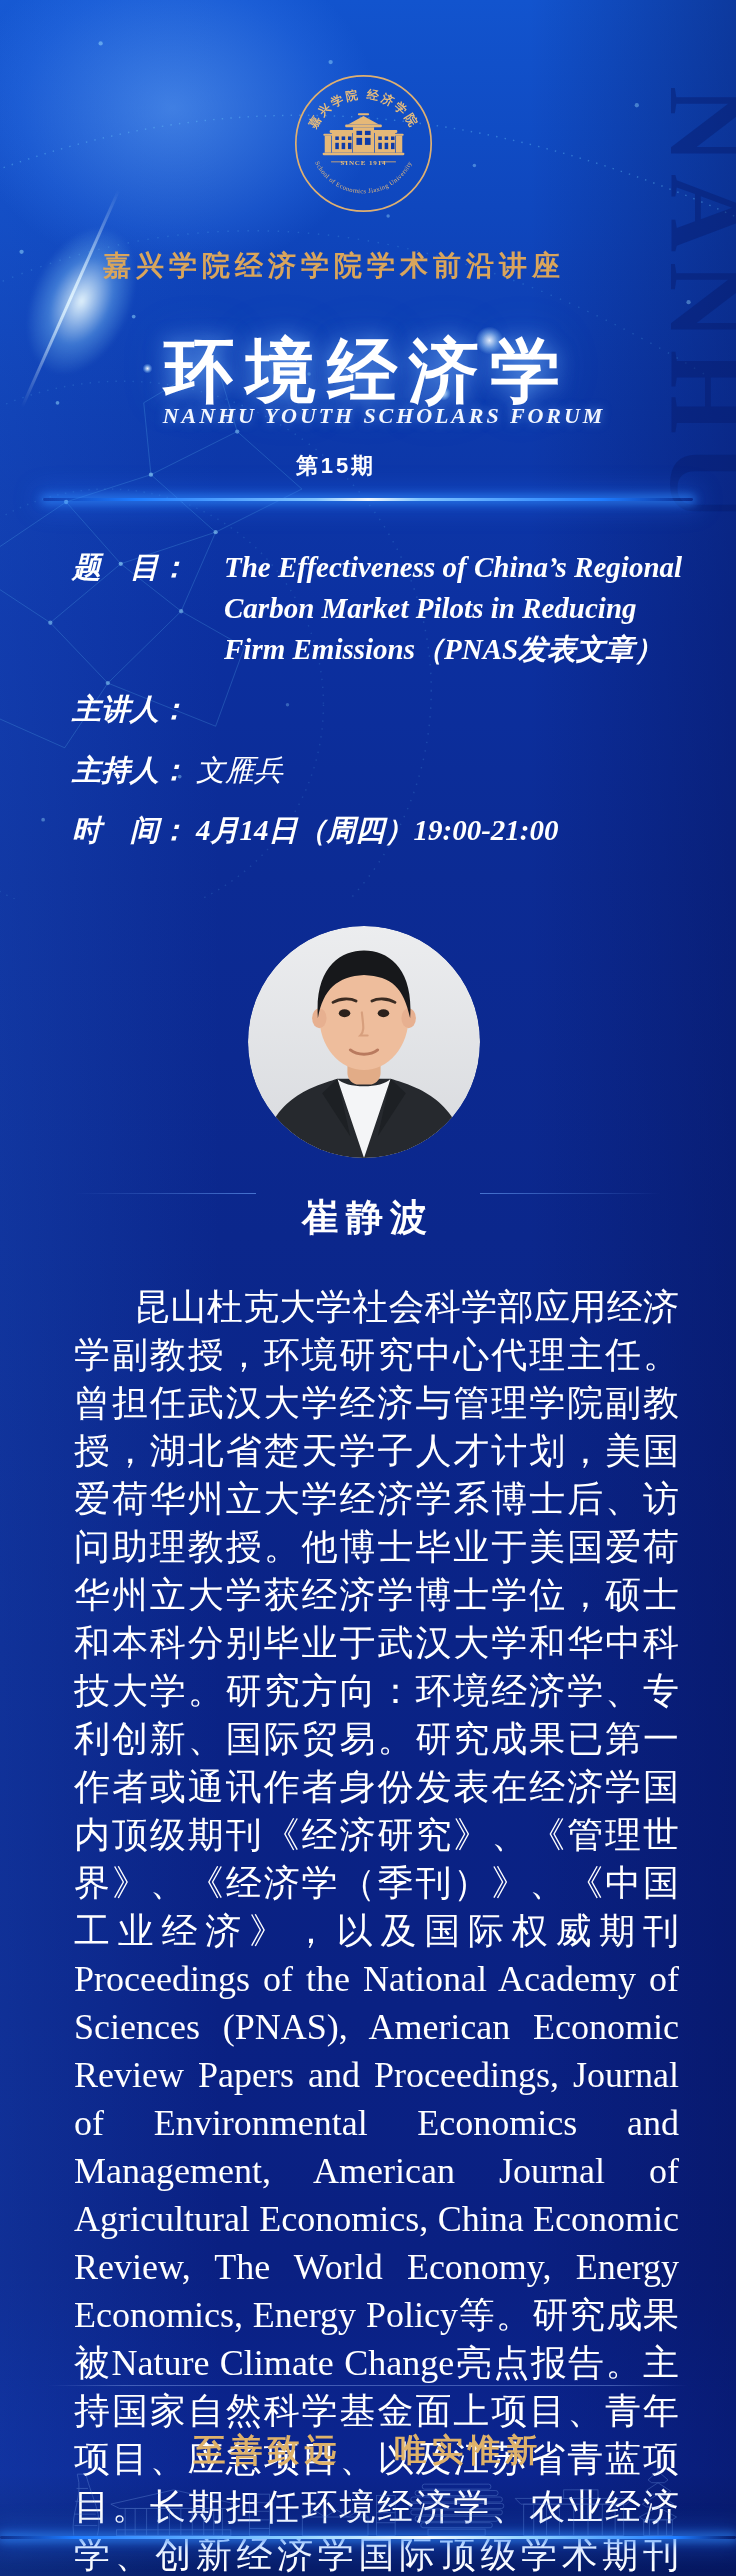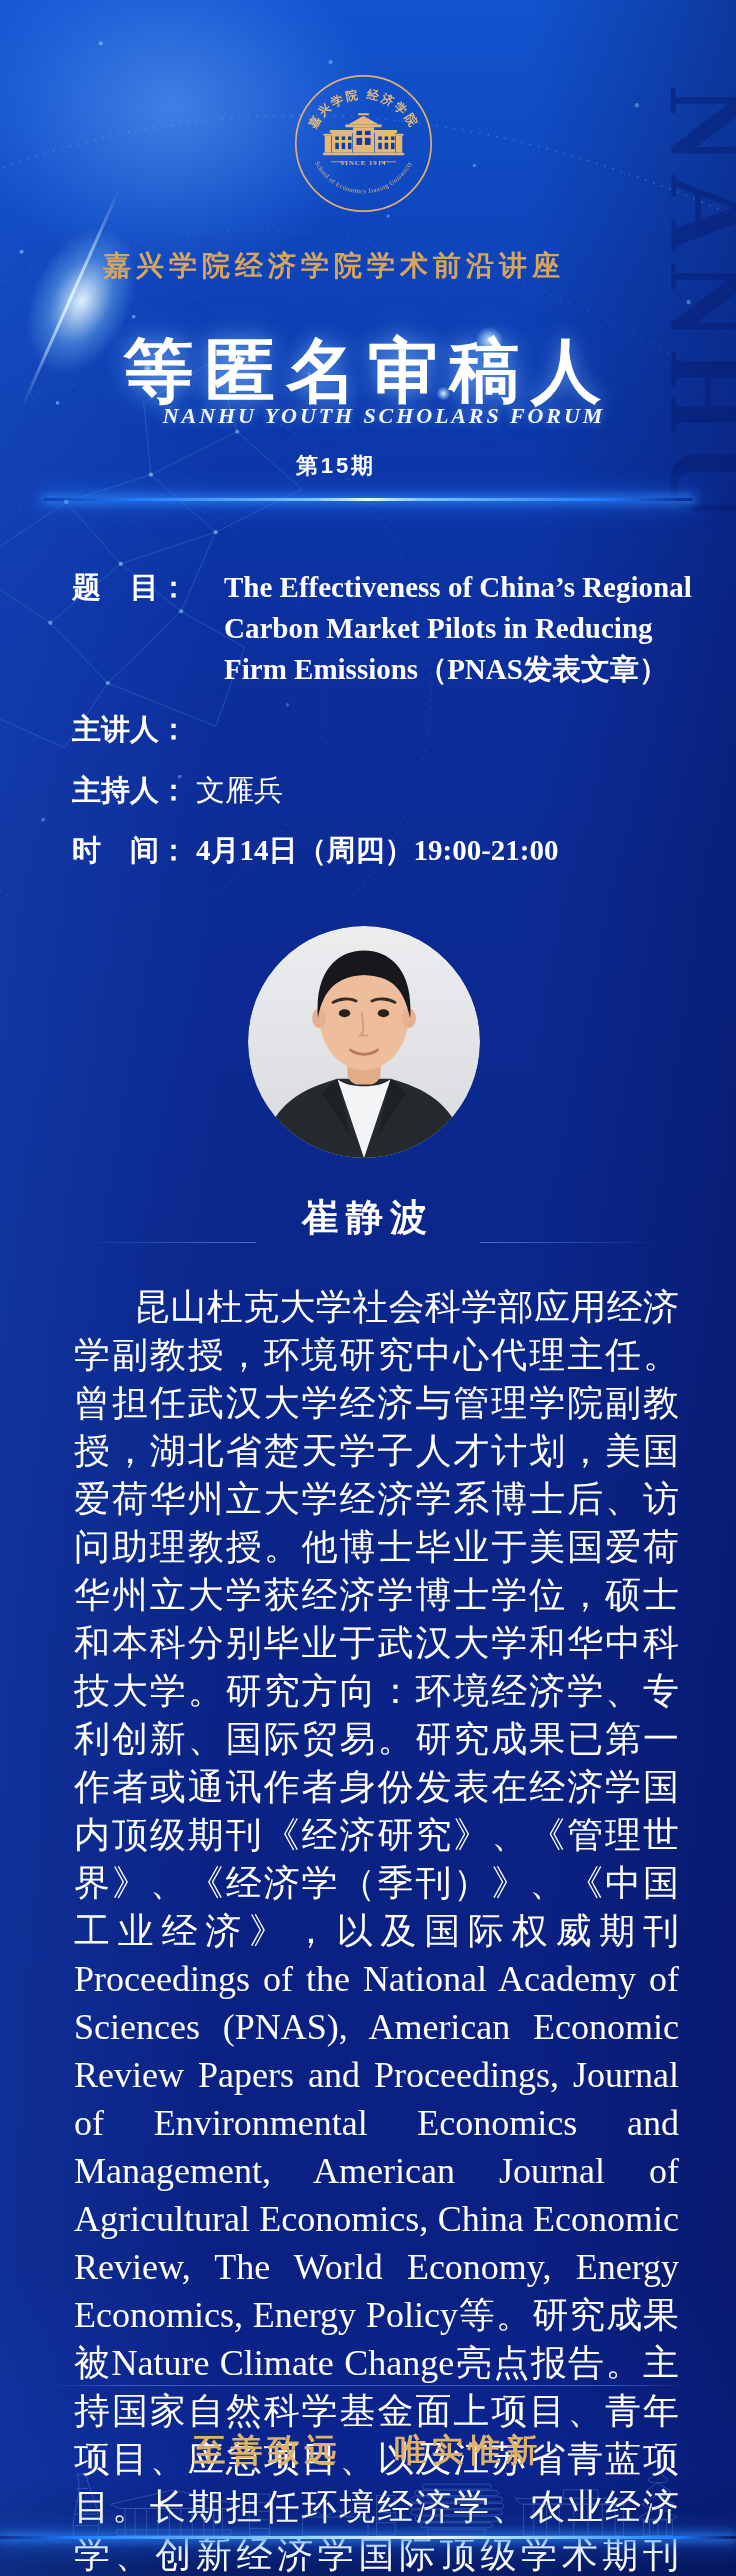--- a/index.html
+++ b/index.html
@@ -43,31 +43,31 @@
   .issue{position:absolute;top:451px;left:0;width:672px;text-align:center;
     font-family:"Liberation Sans","DejaVu Sans",sans-serif;
     font-size:22px;font-weight:700;letter-spacing:2.9px;color:#fff;}
   .glowline{position:absolute;left:43px;width:650px;height:2.9px;border-radius:1.4px;
     background:linear-gradient(90deg,rgba(0,90,255,0),#1d7bff 14%,#7fc4ff 42%,#eef8ff 50%,#7fc4ff 58%,#1d7bff 86%,rgba(0,90,255,0));
     box-shadow:0 0 10px 2.2px rgba(50,140,255,.8),0 0 24.4px 5.8px rgba(40,120,255,.45);}
   .glowline.top{top:498px;}
   .glowline.bottom{left:0;width:736px;top:2536px;
     background:linear-gradient(90deg,rgba(0,90,255,0),#1d7bff 10%,#8fd2ff 40%,#f2fbff 58%,#8fd2ff 72%,#1d7bff 92%,rgba(0,90,255,0));}
   
-  .info{position:absolute;top:567px;left:72px;width:625px;}
+  .info{position:absolute;top:547px;left:72px;width:625px;font-style:italic;}
   .info-row{display:flex;align-items:flex-start;margin-bottom:19.4px;}
   .info-label{font-family:"Liberation Sans","DejaVu Sans",sans-serif;
     font-weight:700;font-size:29px;line-height:41px;white-space:nowrap;}
   .info-row.narrow .info-label{min-width:124px;}
   .info-value{font-size:29px;line-height:41px;font-weight:700;}
   .info-row .cn{font-weight:400;}
   .info-row.title-row .info-value{width:498px;margin-left:28px;}
   
   .portrait{position:absolute;left:248px;top:926px;width:232px;height:232px;border-radius:50%;overflow:hidden;}
-  .name-row{position:absolute;top:1193px;left:0;width:736px;display:flex;align-items:flex-end;justify-content:center;}
+  .name-row{position:absolute;top:1193px;left:0;width:736px;display:flex;align-items:flex-start;justify-content:center;}
   .name-line{width:181px;height:1.4px;margin:0 46px;}
   .name-line.l{background:linear-gradient(90deg,rgba(90,140,230,0),rgba(90,140,230,.75));}
   .name-line.r{background:linear-gradient(90deg,rgba(90,140,230,.75),rgba(90,140,230,0));}
   .speaker-name{font-size:37px;font-weight:700;letter-spacing:7.2px;color:#fff;}
   
   .bio{position:absolute;top:1267px;left:74px;width:605px;
     font-size:36px;line-height:48px;text-align:justify;text-indent:60px;color:#ffffff;margin-top:16px;}
   
   .divider{position:absolute;top:2385px;left:48px;width:640px;height:0.7px;
     background:linear-gradient(90deg,rgba(130,160,230,0),rgba(130,160,230,.45) 12%,rgba(130,160,230,.45) 88%,rgba(130,160,230,0));}
@@ -176,21 +176,21 @@
       <line x1="54" y1="126" x2="76" y2="126"></line>
         <line x1="124" y1="126" x2="146" y2="126"></line>
     </g>
     <text x="100" y="130" text-anchor="middle" font-size="10" font-weight="700" letter-spacing="1.2" fill="#E6BC7C" font-family="Liberation Serif,serif">SINCE 1914</text>
     <text font-size="9.2" fill="#E6BC7C" letter-spacing="0.6" font-family="Liberation Serif,serif">
       <textPath href="#arcBottom" startOffset="50%" text-anchor="middle">School of Economics Jiaxing University</textPath>
     </text>
   </svg>
 
   <div class="series-title">嘉兴学院经济学院学术前沿讲座</div>
-  <div class="main-title">等匿名审稿人</div>
+  <div class="main-title">环境经济学</div>
   <div class="main-title-en">NANHU YOUTH SCHOLARS FORUM</div>
   <div class="issue">第15期</div>
   <div class="glowline top"></div>
 
   <div class="info">
     <div class="info-row title-row narrow">
       <span class="info-label">题　目：</span>
       <span class="info-value">The Effectiveness of China’s Regional Carbon Market Pilots in Reducing Firm Emissions（PNAS发表文章）</span>
     </div>
     <div class="info-row narrow">

